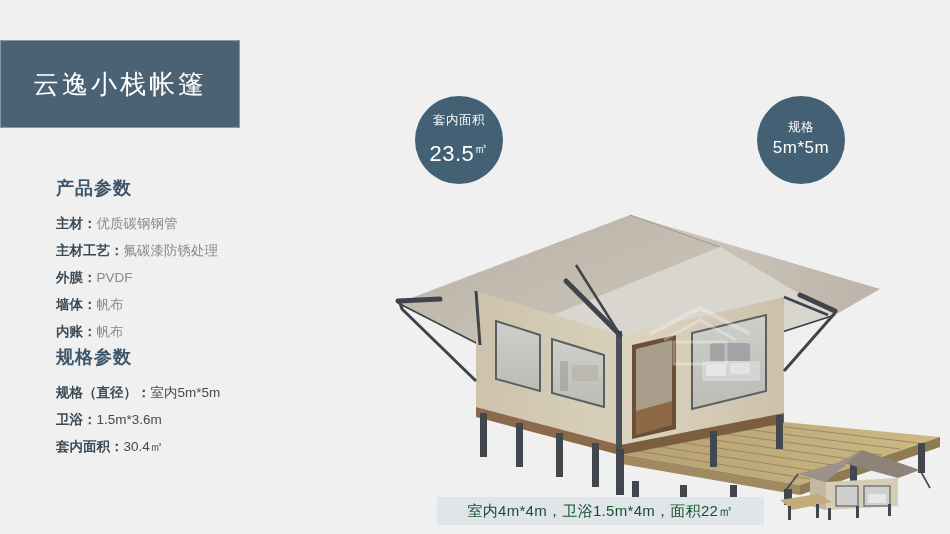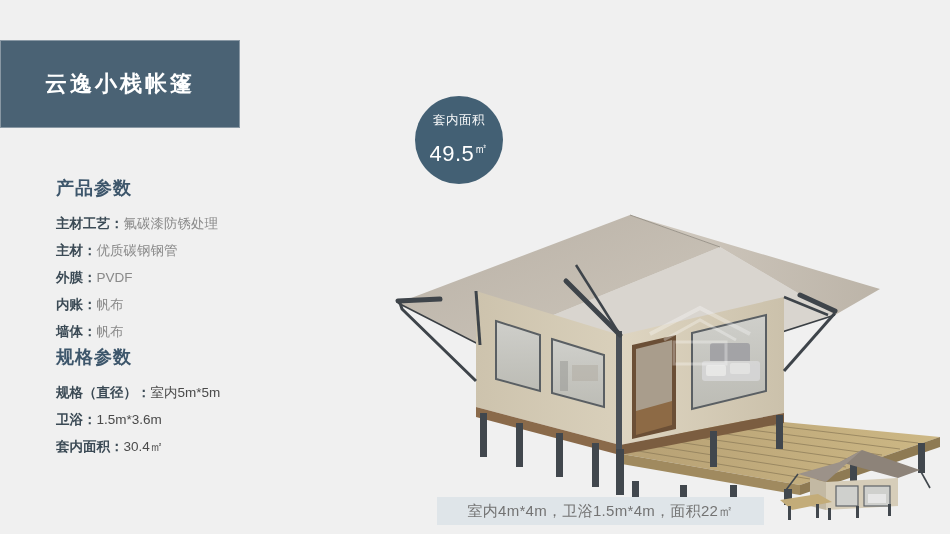--- a/index.html
+++ b/index.html
@@ -12,21 +12,21 @@
   .page{position:absolute;inset:0;background:#f0f0f0;}
 
   
   .title-banner{
     position:absolute;left:0;top:40px;width:240px;height:88px;
     background:#4a6274;
     display:flex;align-items:center;justify-content:center;
     box-shadow:0 0 0 1px rgba(255,255,255,.35) inset;
   }
   .title-banner .t{
-    color:#ffffff;font-size:22px;font-weight:bold;letter-spacing:3px;
+    color:#ffffff;font-size:26px;font-weight:normal;letter-spacing:3px;
     white-space:nowrap;
   }
 
   
   .spec-col{position:absolute;left:56px;top:176px;width:300px;}
   .sec-head{
     color:#3d566b;font-size:18px;font-weight:bold;letter-spacing:1px;
     margin:0 0 10px 0;
   }
   .spec-row{
@@ -48,21 +48,21 @@
   .circle .val.sm{font-size:17px;}
   .c1{left:415px;top:96px;width:88px;height:88px;gap:8px;}
   .c2{left:580px;top:96px;width:88px;height:88px;}
   .c3{left:757px;top:96px;width:88px;height:88px;}
   .sup{font-size:.62em;vertical-align:super;}
 
   
   .caption{
     position:absolute;left:437px;top:497px;width:327px;height:28px;
     background:#dfe5e9;display:flex;align-items:center;justify-content:center;
-    color:#737373;font-size:15px;white-space:nowrap;letter-spacing:.3px;
+    color:#14532d;font-size:15px;white-space:nowrap;letter-spacing:.3px;
   }
 
   
   .product{position:absolute;left:380px;top:185px;width:570px;height:320px;}
   .product svg{display:block;width:100%;height:100%;}
   .thumb{position:absolute;left:770px;top:444px;width:170px;height:78px;}
   .thumb svg{display:block;width:100%;height:100%;}
   .wm{
     position:absolute;left:640px;top:300px;width:120px;height:70px;
     opacity:.30;pointer-events:none;
@@ -76,51 +76,55 @@
 
   <div class="title-banner">
     <span class="t">云逸小栈帐篷</span>
   </div>
 
   <div class="spec-col">
 
     <div class="sec-head">产品参数</div>
 
     <div class="spec-row">
+      <span class="k">主材：</span><span class="v">优质碳钢钢管</span>
+    </div>
+    <div class="spec-row">
       <span class="k">主材工艺：</span><span class="v">氟碳漆防锈处理</span>
     </div>
     <div class="spec-row">
-      <span class="k">主材：</span><span class="v">优质碳钢钢管</span>
-    </div>
-    <div class="spec-row">
       <span class="k">外膜：</span><span class="v">PVDF</span>
     </div>
     <div class="spec-row">
+      <span class="k">墙体：</span><span class="v">帆布</span>
+    </div>
+    <div class="spec-row">
       <span class="k">内账：</span><span class="v">帆布</span>
-    </div>
-    <div class="spec-row">
-      <span class="k">墙体：</span><span class="v">帆布</span>
     </div>
 
     <div class="sec-head second">规格参数</div>
 
     <div class="spec-row dark">
       <span class="k">规格（直径）：</span><span class="v">室内5m*5m</span>
     </div>
     <div class="spec-row dark">
       <span class="k">卫浴：</span><span class="v">1.5m*3.6m</span>
     </div>
     <div class="spec-row dark">
       <span class="k">套内面积：</span><span class="v">30.4㎡</span>
     </div>
   </div>
 
   <div class="circle c1">
     <span class="lbl">套内面积</span>
-    <span class="val"><span>49.5</span><span class="sup">㎡</span></span>
+    <span class="val"><span>23.5</span><span class="sup">㎡</span></span>
+  </div>
+  <div class="circle c3">
+    <span class="lbl">规格</span>
+    <span class="val sm">5m*5m</span>
   </div>
 
   <div class="product">
     <svg viewBox="0 0 570 320" xmlns="http://www.w3.org/2000/svg">
       <defs>
         <linearGradient id="roofL" x1="0" y1="0" x2="1" y2="1">
           <stop offset="0" stop-color="#b9b1a6"></stop>
             <stop offset="1" stop-color="#cdc6bb"></stop>
         </linearGradient>
         <linearGradient id="roofR" x1="0" y1="0" x2="1" y2="0">

